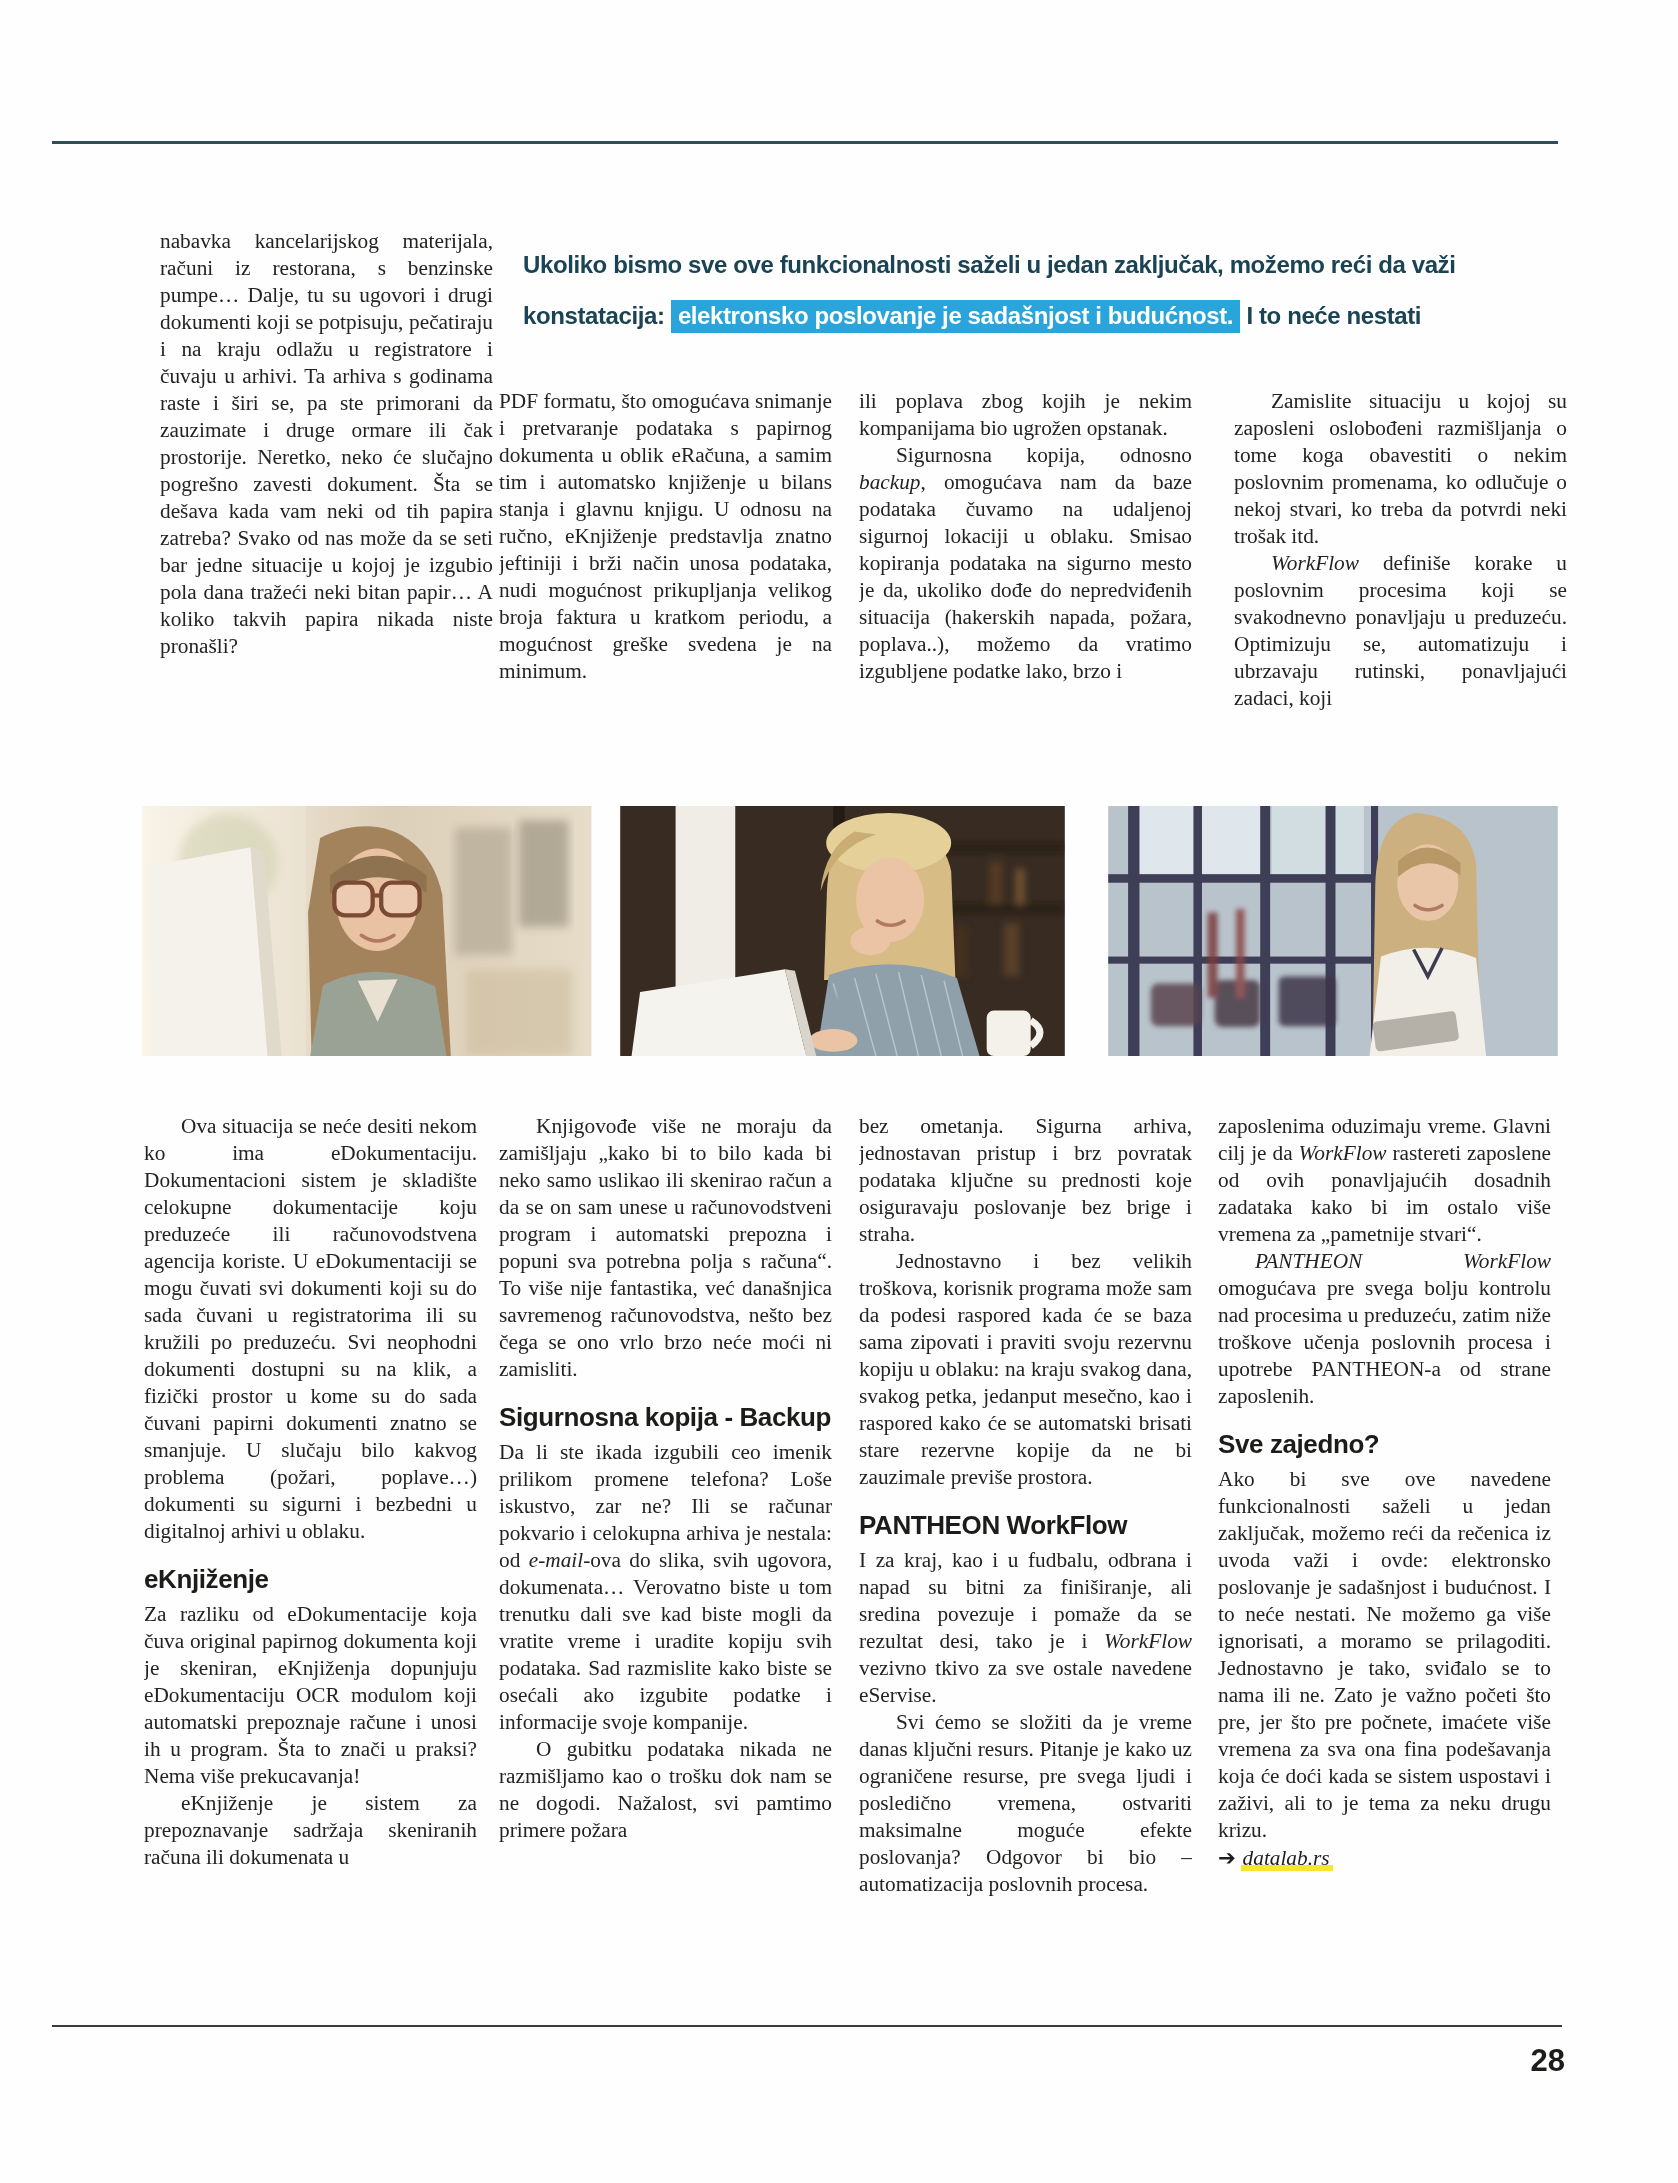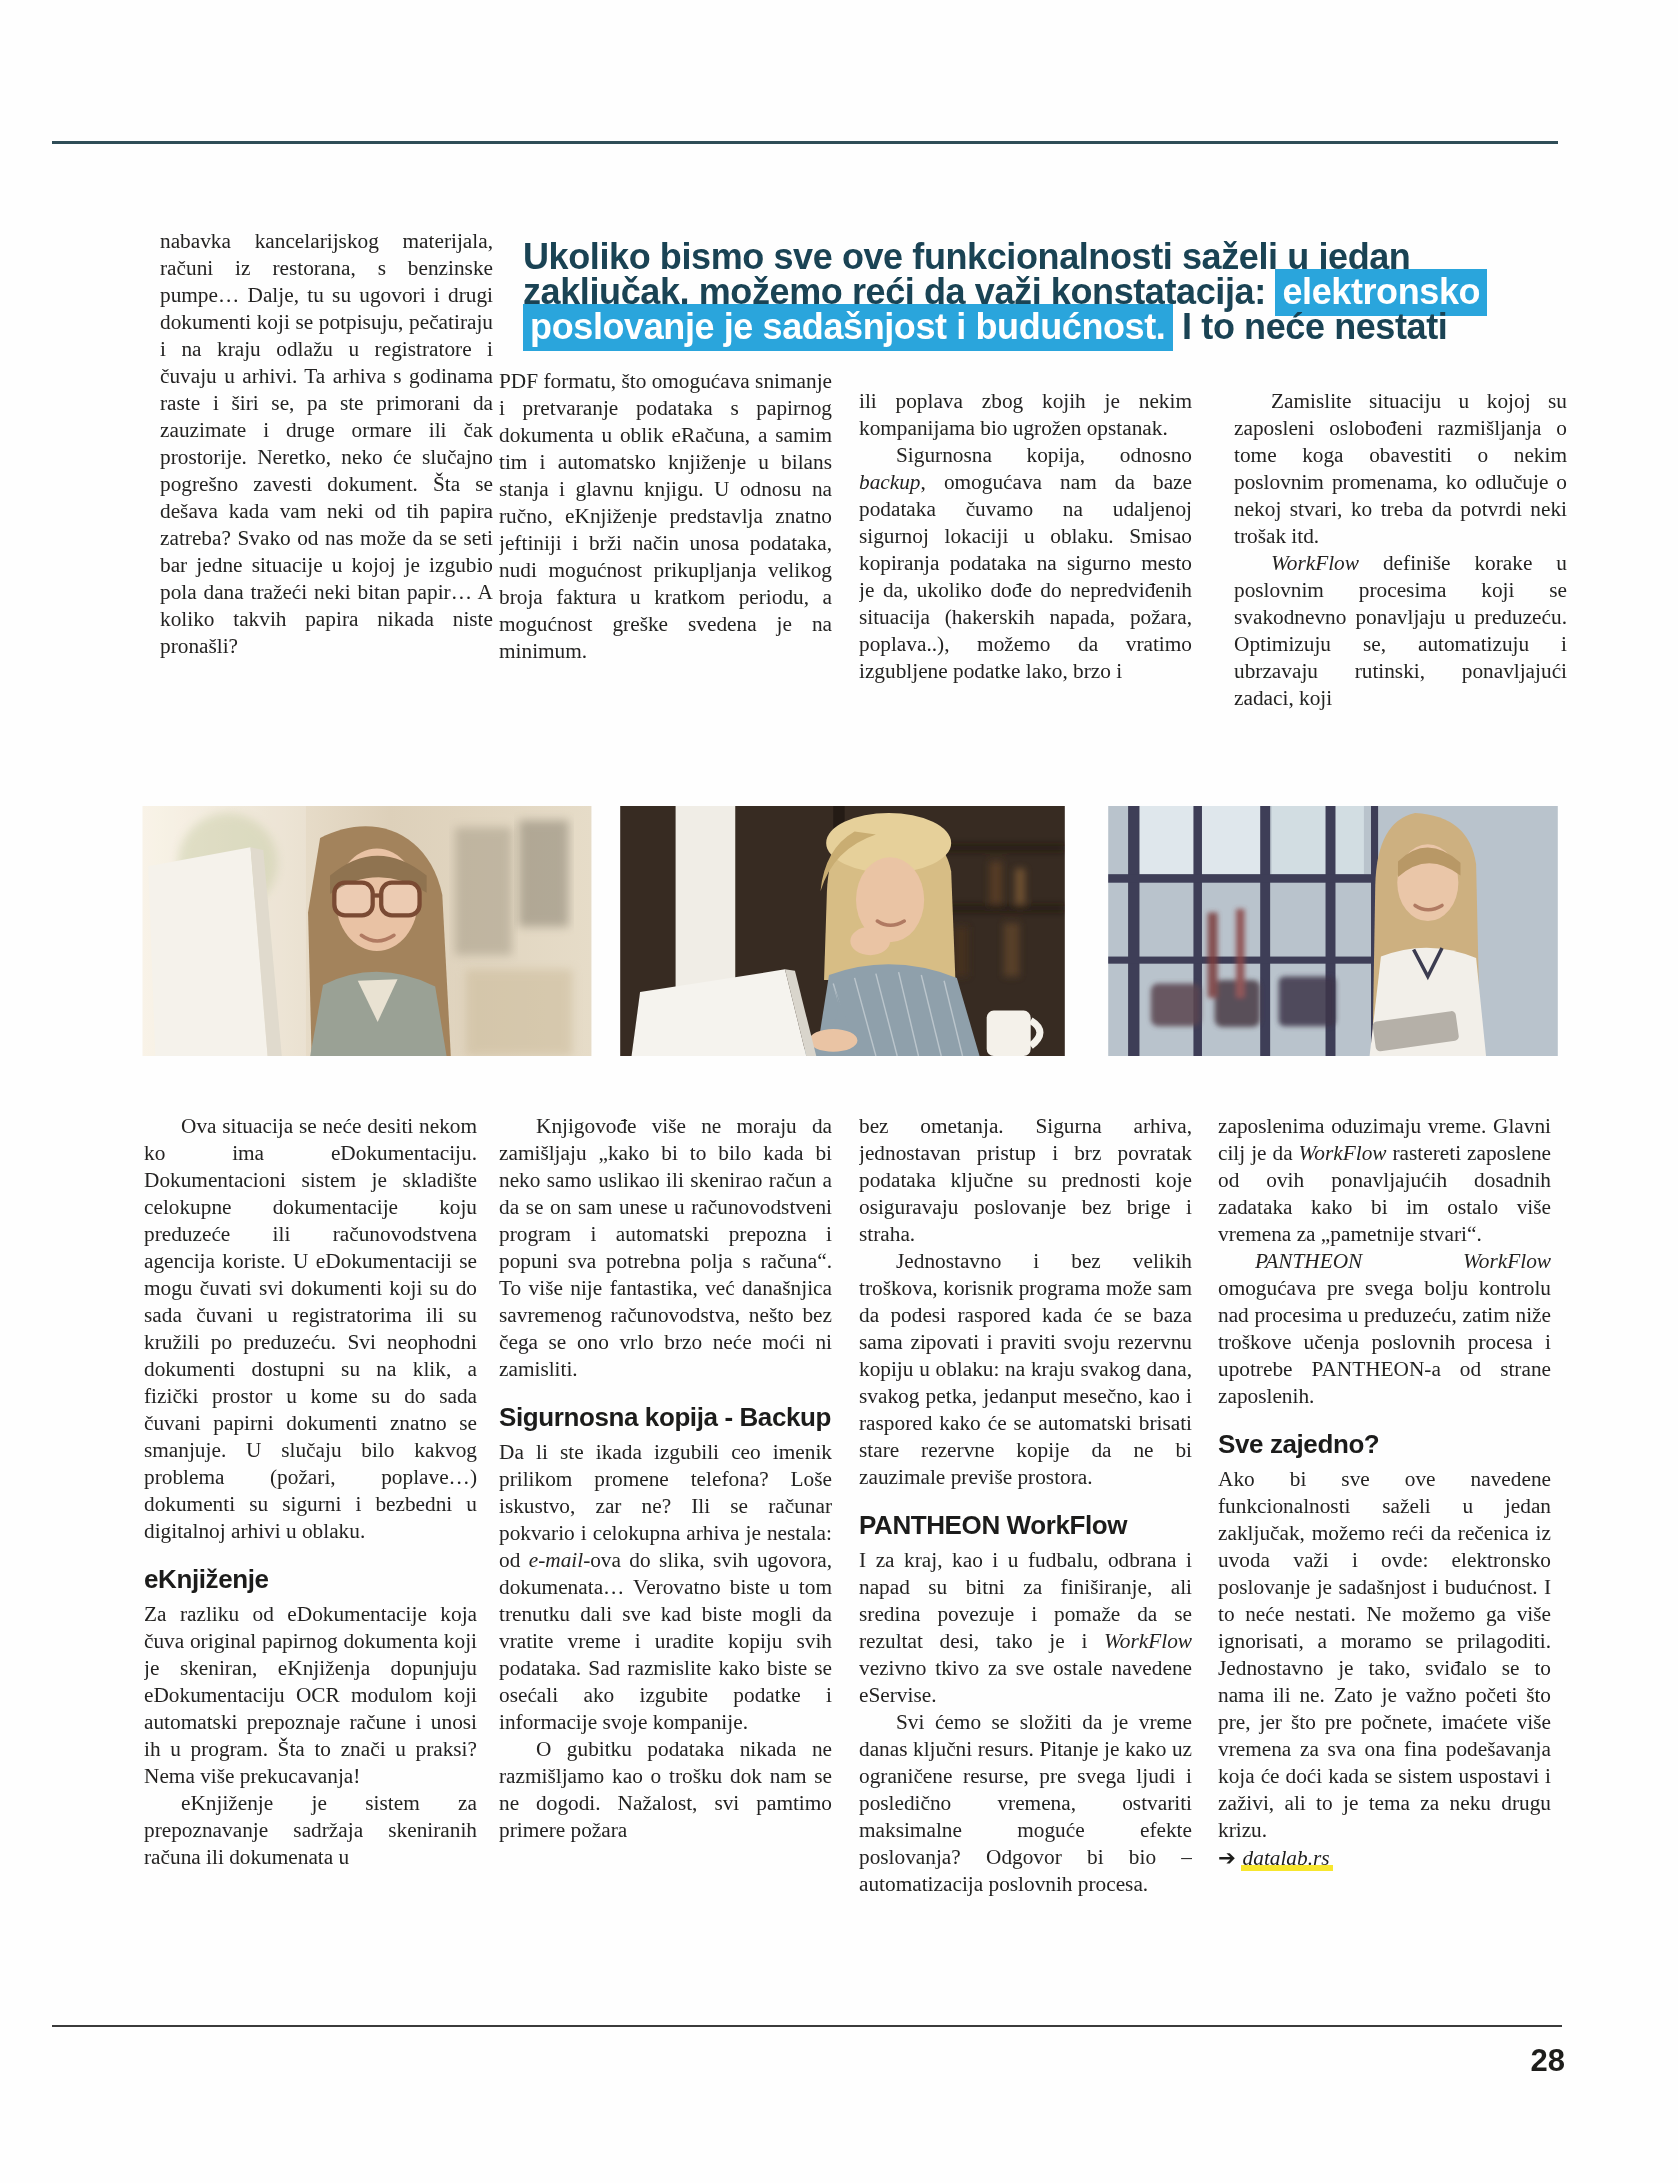--- a/index.html
+++ b/index.html
@@ -7,40 +7,40 @@
     position:relative;width:1679px;height:2183px;background:#fefefe;overflow:hidden;
     font-family:"Liberation Serif",serif;color:#242322;
   }
   .rule{position:absolute;}
   #topRule{left:52px;top:141px;width:1506px;height:2.8px;background:#2f4d57;}
   #bottomRule{left:52px;top:2025px;width:1510px;height:2.1px;background:#3b3b3b;}
 
   .headline{
     position:absolute;left:523px;top:239px;width:1061px;margin:0;
     font-family:"Liberation Sans",sans-serif;font-weight:bold;
-    font-size:36px;line-height:35px;letter-spacing:-0.4px;color:#1a4354;
+    font-size:24px;line-height:51px;letter-spacing:-0.4px;color:#1a4354;
   }
   .headline .hl{
     background:#2aa5dc;color:#ffffff;padding:2.1px 7.1px 3.6px 7.1px;
     -webkit-box-decoration-break:clone;box-decoration-break:clone;
   }
 
   .col{
     position:absolute;width:333px;font-size:21.3px;line-height:27px;
     text-align:justify;hyphens:auto;overflow:hidden;
   }
   .col p{margin:0;}
   .col p.ind{text-indent:37px;}
   .subhead{
     font-family:"Liberation Sans",sans-serif;font-weight:bold;
     font-size:26px;line-height:28.5px;color:#1c1c1b;margin:20px 0 7.1px 0;text-align:left;
     letter-spacing:-0.4px;
   }
   #introCol{left:144px;top:228px;height:569px;margin-left:16px;}
-  #tcol2{left:499px;top:368px;height:414px;}
+  #tcol2{left:499px;top:388px;height:414px;}
   #tcol3{left:859px;top:388px;height:414px;}
   #tcol4{left:1218px;top:388px;height:414px;margin-left:16px;}
   #bcol1{left:144px;top:1113px;height:902px;}
   #bcol2{left:499px;top:1113px;height:902px;}
   #bcol3{left:859px;top:1113px;height:902px;}
   #bcol4{left:1218px;top:1113px;height:902px;}
 
   .photo{position:absolute;top:806px;height:250px;}
   #photo1{left:142px;width:450px;}
   #photo2{left:620px;width:445px;}

